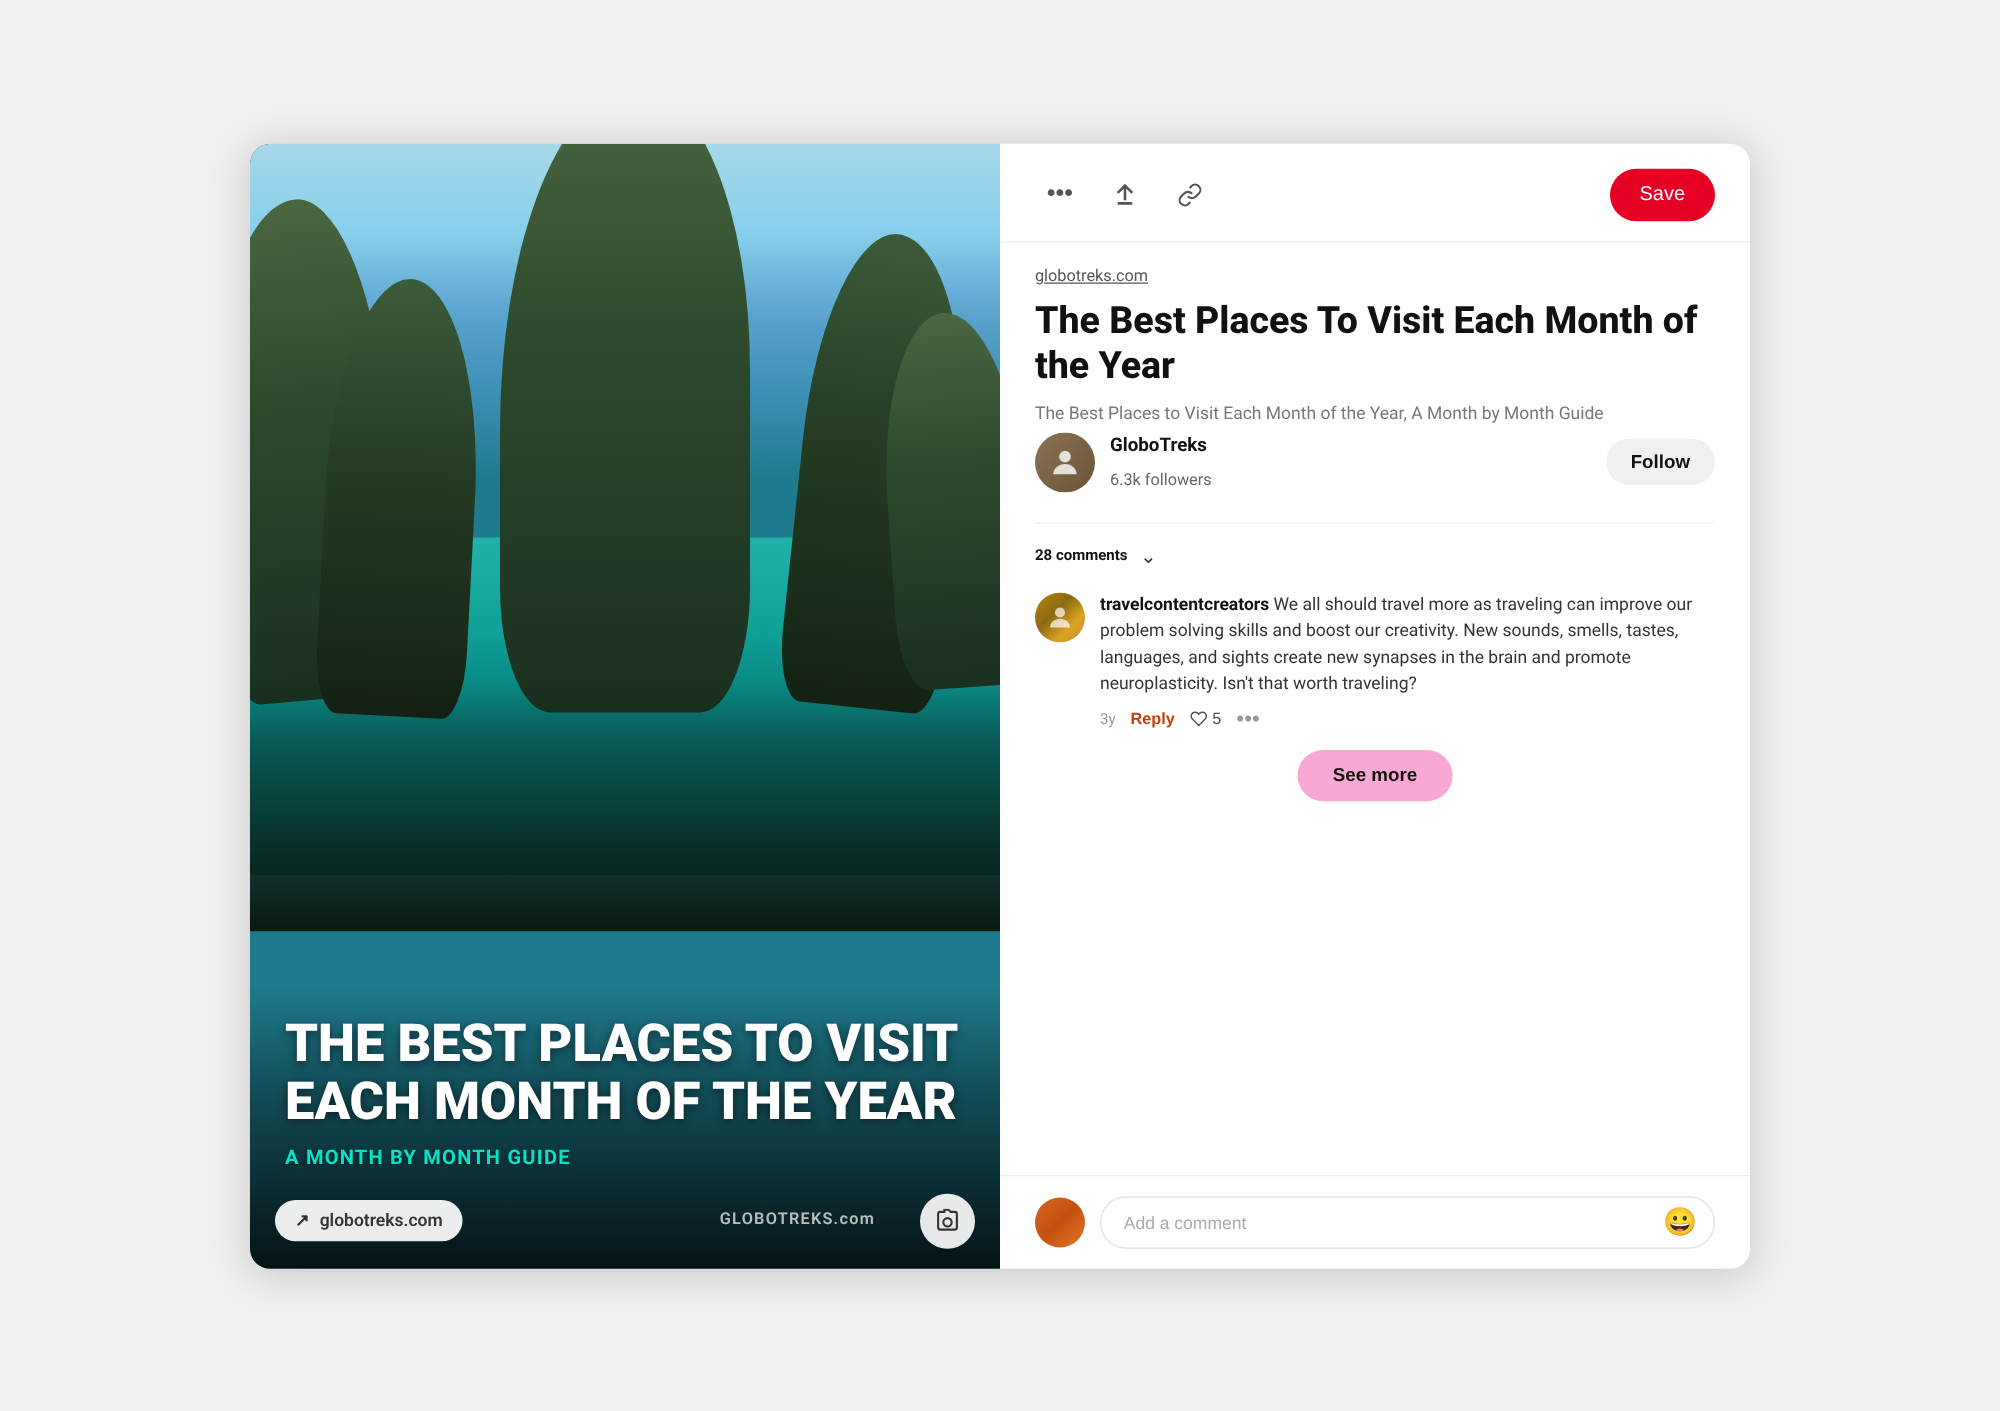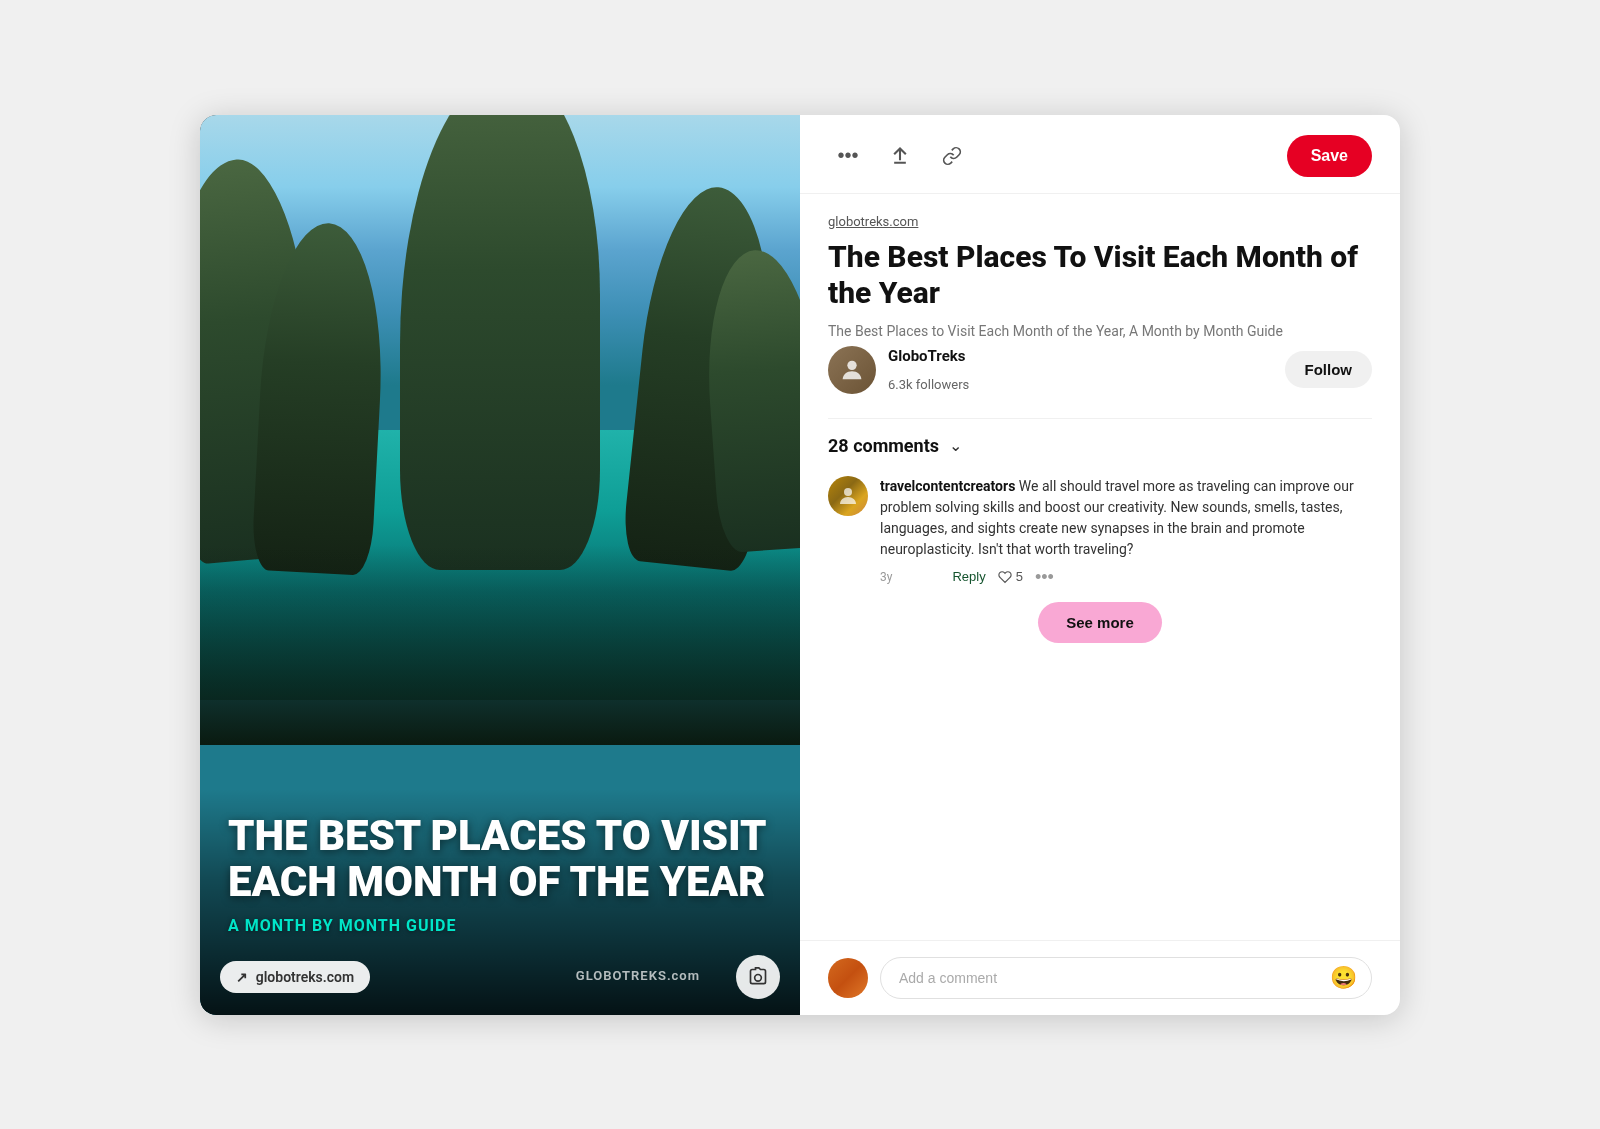--- a/index.html
+++ b/index.html
@@ -133,21 +133,21 @@
       justify-content: center;
       transition: background 0.2s;
     }
     .save-btn {
       background: #e60023;
       color: #fff;
       border: none;
       border-radius: 24px;
       padding: 12px 24px;
       font-size: 16px;
-      font-weight: 700;
+      font-weight: 400;
       cursor: pointer;
       transition: background 0.2s;
       text-align: center;
     }
     .info-body {
       padding: 20px 28px;
       flex: 1;
     }
     .source-link {
       font-size: 13px;
@@ -225,21 +225,21 @@
       padding-top: 16px;
     }
     .comments-header {
       display: flex;
       align-items: center;
       gap: 10px;
       margin-bottom: 20px;
       cursor: pointer;
     }
     .comments-count {
-      font-size: 18px;
+      font-size: 12px;
       font-weight: 700;
       color: #111;
     }
     .chevron-icon {
       font-size: 16px;
       color: #333;
     }
     .comment-item {
       display: flex;
       gap: 12px;
@@ -277,27 +277,26 @@
       display: flex;
       align-items: center;
       gap: 12px;
     }
     .comment-time {
       font-size: 12px;
       color: #999;
     }
     .reply-btn {
       font-size: 13px;
-      font-weight: 400;
-      color: #14532d;
+      font-weight: 700;
+      color: #c2410c;
       background: none;
       border: none;
       cursor: pointer;
       padding: 0;
-      margin-left: 48px;
     }
     .like-btn {
       display: flex;
       align-items: center;
       gap: 4px;
       font-size: 13px;
       color: #555;
       background: none;
       border: none;
       cursor: pointer;

